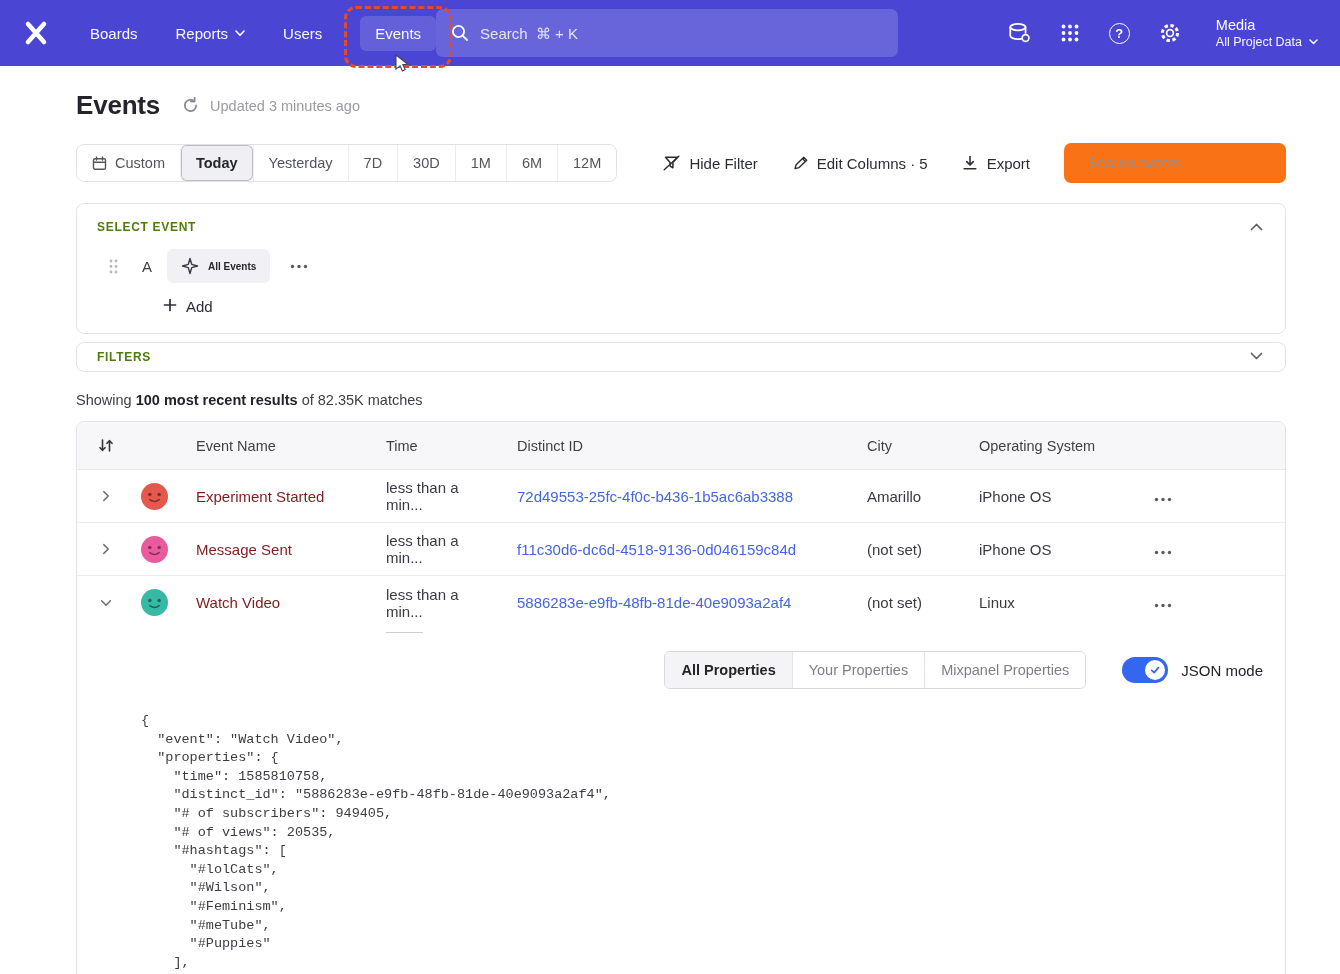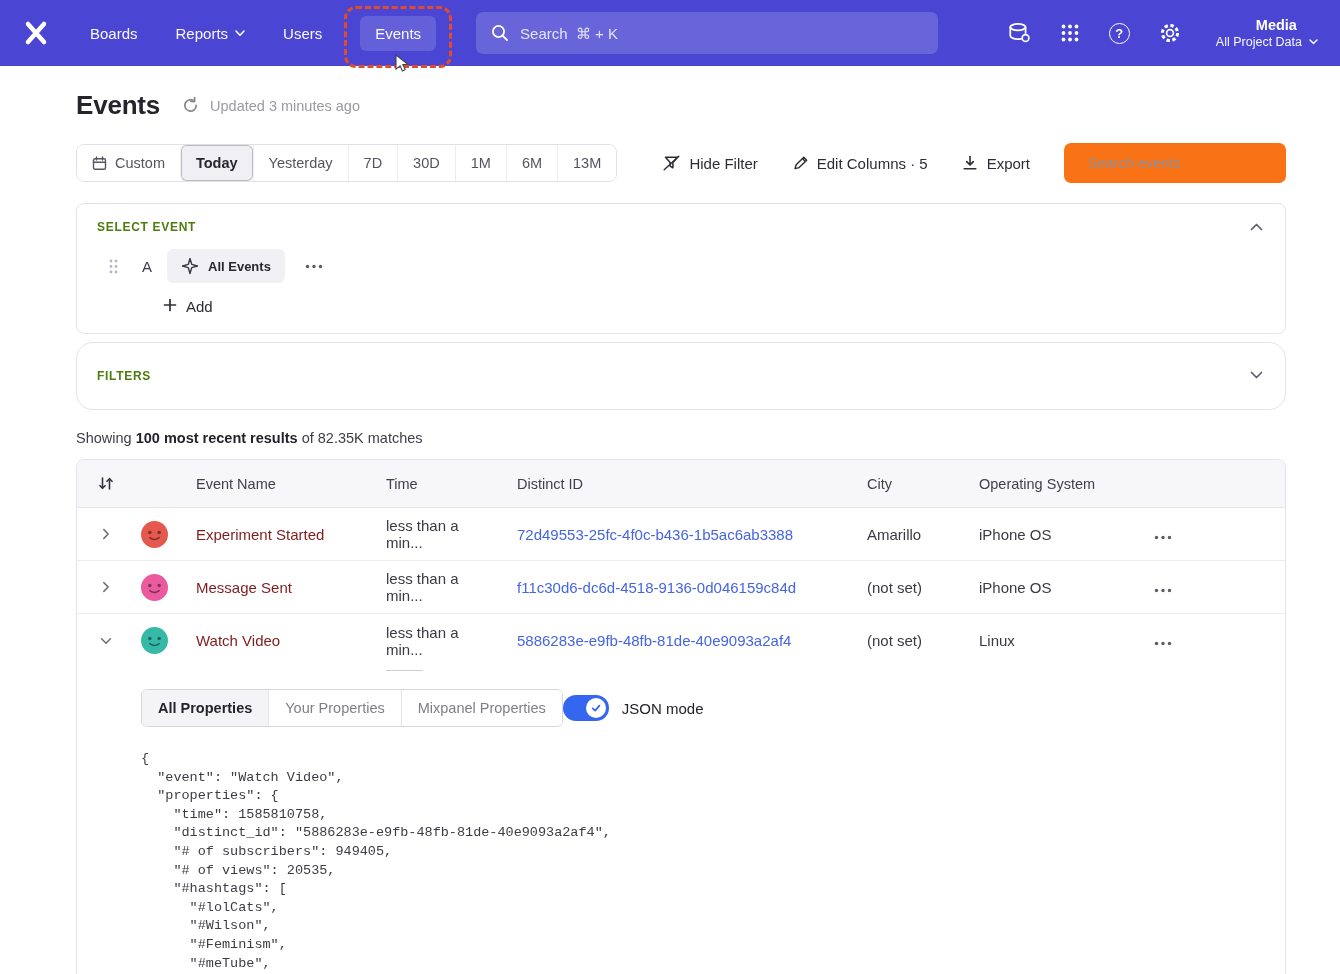--- a/index.html
+++ b/index.html
@@ -10,28 +10,28 @@
 
   
   .navbar { height: 66px; background: #4a46d3; display: flex; align-items: center; padding: 0 22px; position: relative; z-index: 10; }
   .logo { width: 28px; height: 28px; margin-right: 40px; display: flex; align-items: center; justify-content: center; cursor: pointer; }
   .nav-items { display: flex; align-items: center; gap: 38px; }
   .nav-item { color: rgba(255,255,255,0.96); font-size: 15px; font-weight: 500; display: flex; align-items: center; gap: 7px; cursor: pointer; padding: 9px 0; }
   .events-wrap { position: relative; }
   .nav-item.active { background: rgba(255,255,255,0.14); border-radius: 6px; padding: 9px 15px; }
   .annotation-box { position: absolute; left: -16px; right: -16px; top: -10px; bottom: -17px; border: 3px dashed #e04b2e; border-radius: 12px; pointer-events: none; }
   .anno-cursor { position: absolute; left: 46%; top: 38px; z-index: 12; }
-  .nav-search { margin-left: 40px; display: flex; align-items: center; gap: 11px; background: rgba(255,255,255,0.17); border-radius: 7px; height: 42px; width: 462px; padding: 0 15px; }
+  .nav-search { display: flex; align-items: center; gap: 11px; background: rgba(255,255,255,0.17); border-radius: 7px; height: 48px; width: 462px; padding: 0 15px; }
   .nav-search input { flex: 1; background: transparent; border: none; outline: none; color: #fff; font-size: 15px; }
   .nav-search input::placeholder { color: rgba(255,255,255,0.82); }
   .nav-right { margin-left: auto; display: flex; align-items: center; gap: 29px; }
   .nav-icon { display: flex; align-items: center; justify-content: center; cursor: pointer; }
   .help-badge { width: 21px; height: 21px; border: 1.7px solid #fff; border-radius: 50%; display: flex; align-items: center; justify-content: center; font-size: 13px; font-weight: 700; color: #fff; }
   .project { color: #fff; margin-left: 6px; cursor: pointer; }
-  .project-name { font-size: 14.5px; font-weight: 700; line-height: 18px; margin-left: 40px; }
+  .project-name { font-size: 14.5px; font-weight: 400; line-height: 18px; }
   .project-scope { font-size: 12.5px; opacity: 0.95; display: flex; align-items: center; gap: 7px; line-height: 17px; }
 
   
   .content { padding: 24px 54px 0 76px; }
   .page-head { display: flex; align-items: center; }
   .page-title { font-size: 26px; font-weight: 700; color: #25242d; letter-spacing: -0.2px; }
   .refresh-btn { margin-left: 22px; display: flex; align-items: center; }
   .updated { margin-left: 11px; color: #9a9aa3; font-size: 14.5px; }
 
   .toolbar { margin-top: 22px; display: flex; justify-content: space-between; align-items: center; }
@@ -45,24 +45,24 @@
   .events-search input { flex: 1; background: transparent; border: none; outline: none; font-size: 14.5px; color: #3d3d47; }
   .events-search input::placeholder { color: #8f8f99; }
 
   .card { border: 1px solid #e3e3e9; border-radius: 8px; background: #fff; }
   .select-event { margin-top: 20px; padding: 16px 20px 18px; }
   .sec-head { display: flex; justify-content: space-between; align-items: center; }
   .sec-title { font-size: 12px; font-weight: 700; color: #4d7c0f; letter-spacing: 0.7px; }
   .se-row { display: flex; align-items: center; margin-top: 15px; }
   .drag-handle { margin-left: 12px; display: flex; cursor: grab; }
   .row-letter { margin: 0 15px 0 24px; font-size: 15px; color: #3f3f49; font-weight: 500; }
-  .event-pill { display: flex; align-items: center; gap: 9px; background: #f1f1f5; border-radius: 6px; padding: 8px 14px; font-size: 13px; font-weight: 700; color: #26262e; cursor: pointer; }
+  .event-pill { display: flex; align-items: center; gap: 9px; background: #f1f1f5; border-radius: 6px; padding: 8px 14px; font-size: 10px; font-weight: 700; color: #26262e; cursor: pointer; }
   .more-btn { margin-left: 16px; display: flex; align-items: center; padding: 4px; }
   .se-add { display: flex; align-items: flex-start; gap: 9px; margin: 15px 0 0 66px; font-size: 15px; color: #2c2c35; font-weight: 500; }
-  .filters-bar { margin-top: 8px; padding: 26px 20px; display: flex; justify-content: space-between; align-items: flex-start; border-radius: 17px; }
+  .filters-bar { margin-top: 8px; padding: 7px 20px; display: flex; justify-content: space-between; align-items: flex-start; }
   .chev-btn { display: flex; align-items: center; padding: 2px; }
 
   .results-line { margin: 20px 0 13px; font-size: 14.5px; color: #3e3e48; }
   .results-line b { color: #23232b; }
 
   
   .table-card { overflow: hidden; }
   .t-grid { display: grid; grid-template-columns: 44px 56px 190px 131px 350px 112px 1fr 150px; align-items: center; }
   .t-grid > .cell { padding-left: 19px; }
   .t-head { height: 48px; background: #f7f7fa; border-bottom: 1px solid #e6e6ec; color: #3f3f49; font-size: 14.5px; font-weight: 500; }
@@ -72,21 +72,21 @@
   .expand-btn { justify-self: center; margin-left: 14px; display: flex; padding: 4px; }
   .avatar { justify-self: center; margin-left: 10px; display: flex; }
   .name-cell { color: #7f1d1d; }
   .id-link { color: #4565e2; text-decoration: none; cursor: pointer; }
   .time-span { position: relative; }
   .t-row.expanded .time-span::after { content: ''; position: absolute; left: 0; right: 0; bottom: -13px; border-bottom: 1px solid #cdcdd5; }
   .col-actions { padding-left: 50px; }
 
   
   .detail { padding: 22px 20px 40px 64px; }
-  .detail-head { display: flex; justify-content: flex-start; align-items: center; }
+  .detail-head { display: flex; justify-content: flex-end; align-items: center; gap: 36px; }
   .tab-group { display: flex; border: 1px solid #d7d7df; border-radius: 6px; overflow: hidden; }
   .tab { padding: 10px 16px; font-size: 14.5px; color: #7e7e88; background: #fff; border-left: 1px solid #e4e4ea; }
   .tab:first-child { border-left: none; }
   .tab.active { color: #24242c; font-weight: 700; background: #f4f4f6; }
   .toggle-wrap { display: flex; align-items: center; gap: 13px; margin-right: 2px; }
   .toggle { width: 46px; height: 26px; border-radius: 13px; background: #3566f0; position: relative; cursor: pointer; }
   .knob { position: absolute; right: 3px; top: 3px; width: 20px; height: 20px; border-radius: 50%; background: #fff; display: flex; align-items: center; justify-content: center; }
   .json-label { font-size: 15px; color: #23232b; font-weight: 500; }
   .code-block { margin-top: 23px; font-family: "Liberation Mono", monospace; font-size: 13.5px; line-height: 18.6px; color: #3c3c44; white-space: pre; }
 </style>
@@ -190,21 +190,21 @@
             <line x1="1.5" y1="6.2" x2="13.5" y2="6.2" stroke="#55555f" stroke-width="1.4"></line>
           </svg>
         <span>Custom</span>
       </button>
       <button class="date-btn active">Today</button>
       <button class="date-btn">Yesterday</button>
       <button class="date-btn">7D</button>
       <button class="date-btn">30D</button>
       <button class="date-btn">1M</button>
       <button class="date-btn">6M</button>
-      <button class="date-btn">13M</button>
+      <button class="date-btn">12M</button>
     </div>
     <div class="toolbar-right">
       <button class="tool-btn">
         <svg width="17" height="16" viewBox="0 0 17 16">
             <path d="M2.5 2.2 h12 l-4.6 5.4 v5.2 l-2.8 -1.7 v-3.5 z" stroke="#2c2c35" stroke-width="1.5" fill="none" stroke-linejoin="round"></path>
             <line x1="1.2" y1="14.8" x2="15.8" y2="1.2" stroke="#2c2c35" stroke-width="1.4" stroke-linecap="round"></line>
           </svg>
         <span>Hide Filter</span>
       </button>
       <button class="tool-btn">

